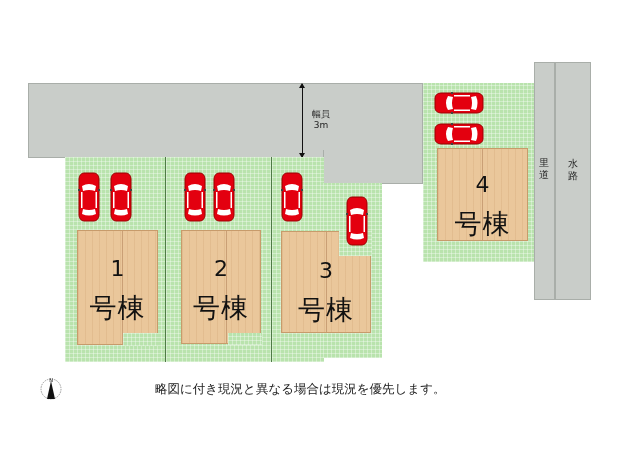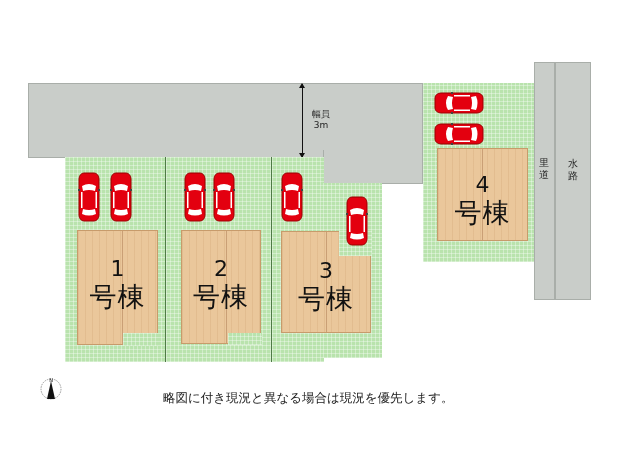--- a/index.html
+++ b/index.html
@@ -26,25 +26,25 @@
   .cut { background: #b9e3ad;
     background-image:
       repeating-linear-gradient(0deg, rgba(255,255,255,0.35) 0 1px, transparent 1px 4px),
       repeating-linear-gradient(90deg, rgba(255,255,255,0.35) 0 1px, transparent 1px 4px);
   }
   .label {
     position: absolute; text-align: center; color: #111;
     font-family: "DejaVu Sans", sans-serif; line-height: 1.0;
   }
   .label .num { display: block; font-size: 22px; }
-  .label .kanji { display: block; font-size: 27px; margin-top: 3px; letter-spacing: 1px; }
+  .label .kanji { display: block; font-size: 27px; margin-top: 14px; letter-spacing: 1px; }
   .car { position: absolute; width: 22px; height: 50px; }
   .car.h { width: 50px; height: 22px; }
   .vtext { position: absolute; font-size: 10px; line-height: 12px; width: 12px; text-align: center; color: #222; }
-  .note { position: absolute; left: 163px; top: 381px; font-size: 12.5px; color: #222; white-space: nowrap; margin-top: 9px; }
+  .note { position: absolute; left: 155px; top: 381px; font-size: 12.5px; color: #222; white-space: nowrap; }
   .dim-label { position: absolute; left: 309px; top: 109px; font-size: 9px; line-height: 11px; color: #222; text-align: center; width: 24px; }
 </style>
 </head>
 <body>
 
 <svg width="0" height="0" style="position:absolute">
   <defs>
     <g id="car-v">
       <rect x="1" y="1" width="20" height="48" rx="5" ry="6" fill="#e3000f" stroke="#9a0000" stroke-width="1"></rect>
       <path d="M4 14 Q11 10 18 14 L17 19 Q11 17 5 19 Z" fill="#ffffff"></path>

